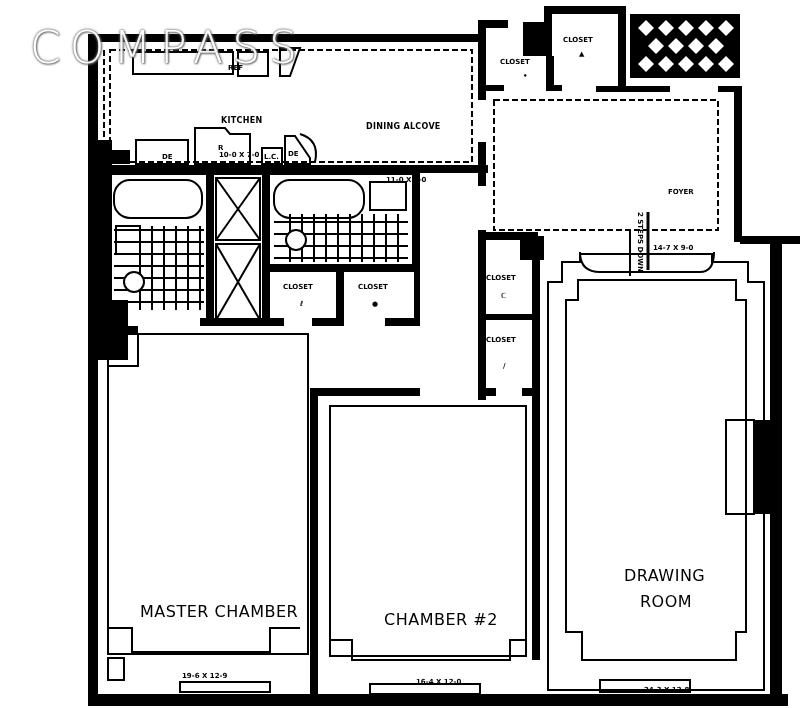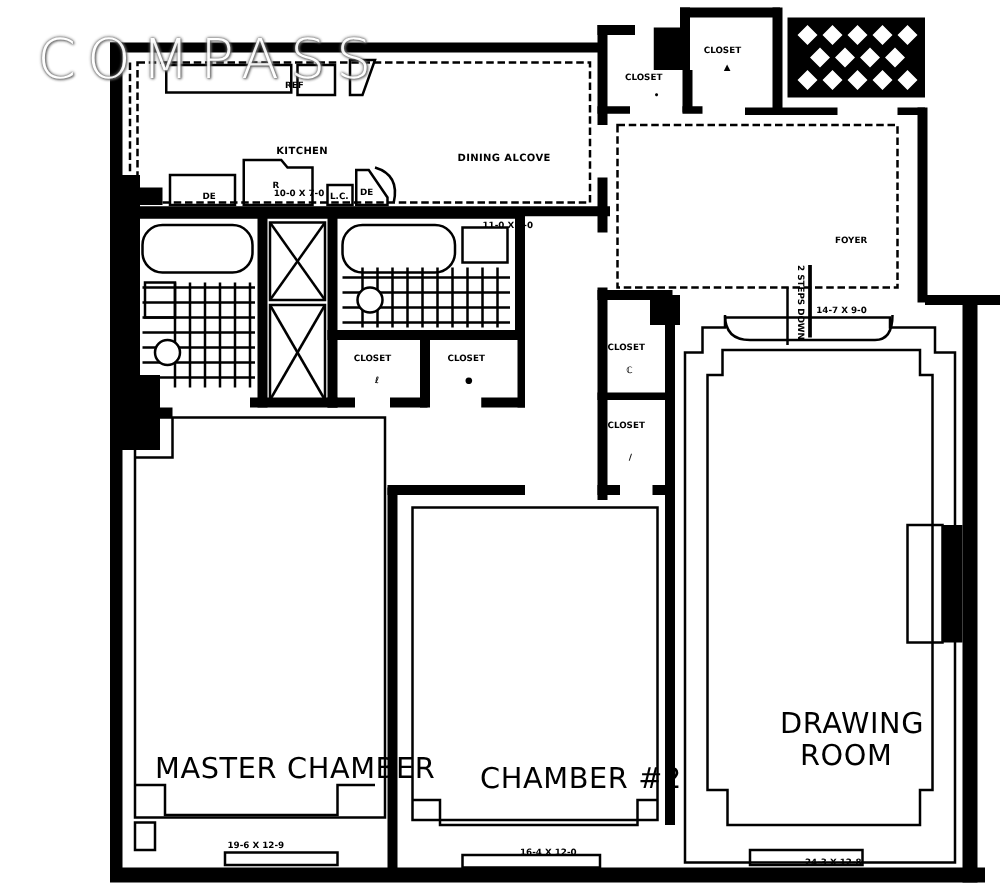--- a/index.html
+++ b/index.html
@@ -5,21 +5,21 @@
   html, body { margin: 0; padding: 0; background: #ffffff; }
   body { width: 800px; height: 708px; position: relative; overflow: hidden; font-family: "DejaVu Sans", sans-serif; }
   #plan { position: absolute; left: 0; top: 0; width: 800px; height: 708px; }
   .wall { fill: #000; }
   .thin { stroke: #000; fill: none; stroke-width: 2; }
   .med { stroke: #000; fill: none; stroke-width: 3; }
   .dash { stroke: #000; fill: none; stroke-width: 2; stroke-dasharray: 6 3; }
   .lbl { position: absolute; color: #000; white-space: nowrap; font-family: "DejaVu Sans", sans-serif; font-weight: bold; }
   .sm { font-size: 8px; letter-spacing: 0.3px; }
   .xs { font-size: 7px; }
-  .big { font-size: 23px; font-weight: normal; letter-spacing: 0.5px; }
+  .big { font-size: 16px; font-weight: normal; letter-spacing: 0.5px; }
   .dim { font-size: 7px; margin-top: 36px; }
   .watermark { position: absolute; left: 30px; top: 22px; font-family: "DejaVu Sans", sans-serif; font-size: 44px; letter-spacing: 9px; color: #fff; font-weight: 300;
     text-shadow: 0 0 2px #555, 0 0 3px #888, 1px 1px 2px #666; opacity: 0.95; }
   .vert { transform: rotate(90deg); transform-origin: left top; }
 </style>
 </head>
 <body>
 
 <svg id="plan" viewBox="0 0 800 708" xmlns="http://www.w3.org/2000/svg">
 
@@ -167,21 +167,21 @@
 
 <div class="lbl xs" style="left:283px;top:283px">CLOSET</div>
 <div class="lbl xs" style="left:300px;top:300px">ℓ</div>
 <div class="lbl xs" style="left:358px;top:283px">CLOSET</div>
 <div class="lbl xs" style="left:372px;top:300px">●</div>
 <div class="lbl xs" style="left:486px;top:274px">CLOSET</div>
 <div class="lbl xs" style="left:501px;top:292px">ℂ</div>
 <div class="lbl xs" style="left:486px;top:336px">CLOSET</div>
 <div class="lbl xs" style="left:503px;top:362px">/</div>
 
-<div class="lbl big" style="left:124px;top:602px">MASTER CHAMBER</div>
+<div class="lbl big" style="left:140px;top:602px">MASTER CHAMBER</div>
 <div class="lbl dim" style="left:182px;top:636px">19-6 X 12-9</div>
 
 <div class="lbl big" style="left:384px;top:610px">CHAMBER #2</div>
 <div class="lbl dim" style="left:416px;top:642px">16-4 X 12-0</div>
 
 <div class="lbl big" style="left:624px;top:566px">DRAWING</div>
 <div class="lbl big" style="left:640px;top:592px">ROOM</div>
 <div class="lbl dim" style="left:644px;top:650px">24-3 X 12-8</div>
 
 </body></html>

